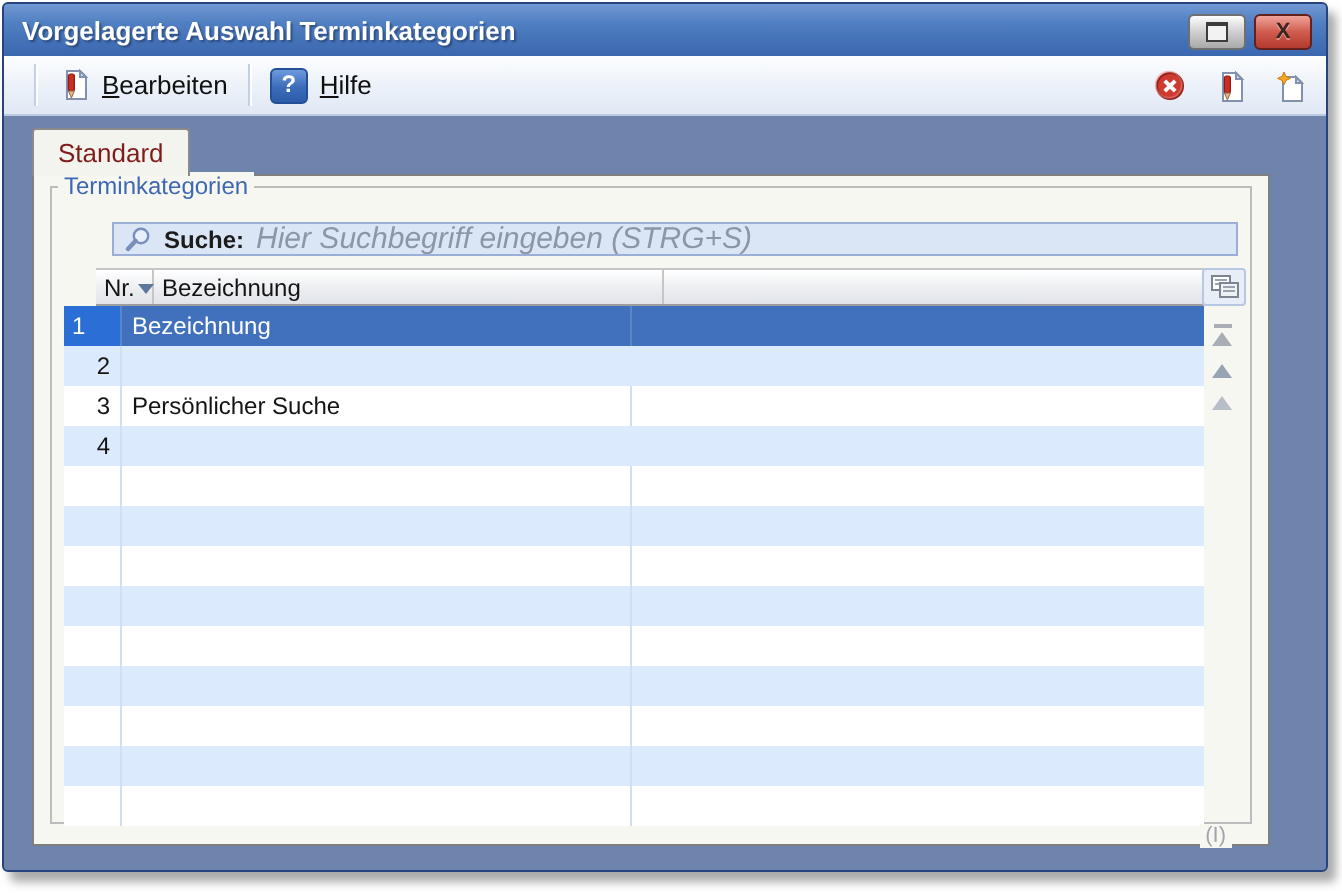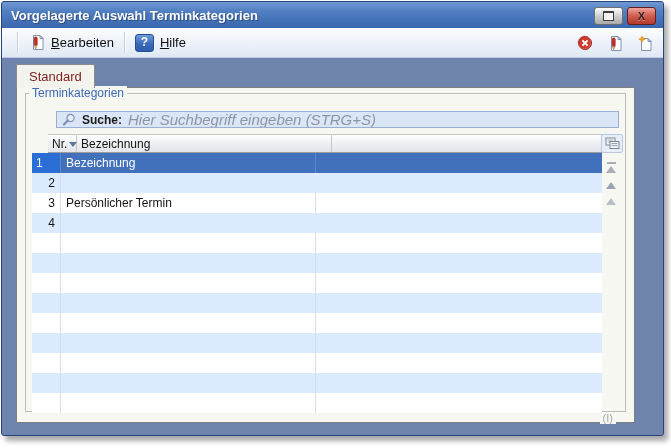--- a/index.html
+++ b/index.html
@@ -215,21 +215,21 @@
                 <div class="cell nr">1</div>
                 <div class="cell bez">Bezeichnung</div>
                 <div class="cell rest"></div>
               </div>
               <div class="grid-row stripe">
                 <div class="cell nr">2</div>
                 <div class="cell rest"></div>
               </div>
               <div class="grid-row">
                 <div class="cell nr">3</div>
-                <div class="cell bez">Persönlicher Termin</div>
+                <div class="cell bez">Persönlicher Suche</div>
                 <div class="cell rest"></div>
               </div>
               <div class="grid-row stripe">
                 <div class="cell nr">4</div>
                 <div class="cell rest"></div>
               </div>
               <div class="grid-row">
                 <div class="cell nr"></div>
                 <div class="cell bez"></div>
                 <div class="cell rest"></div>

